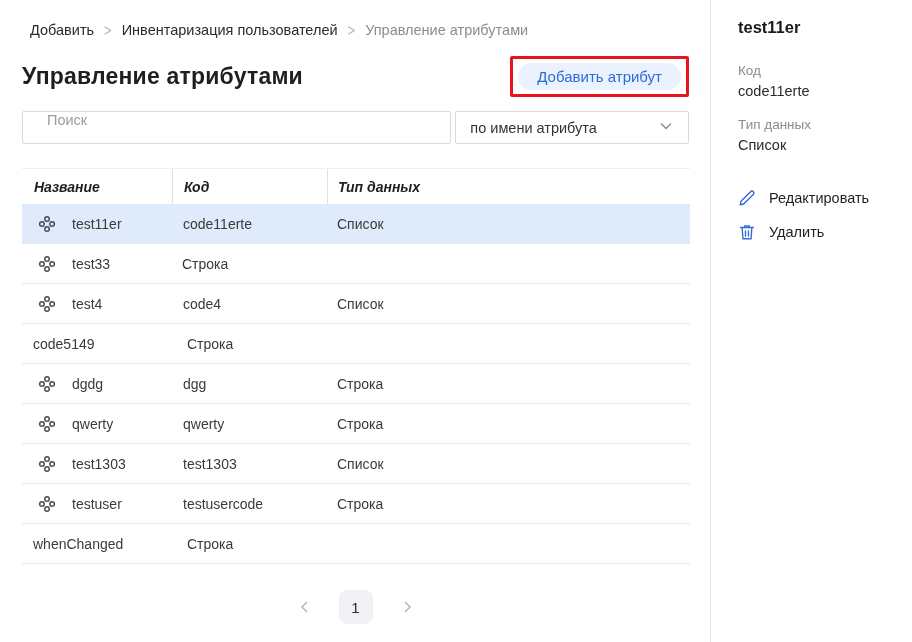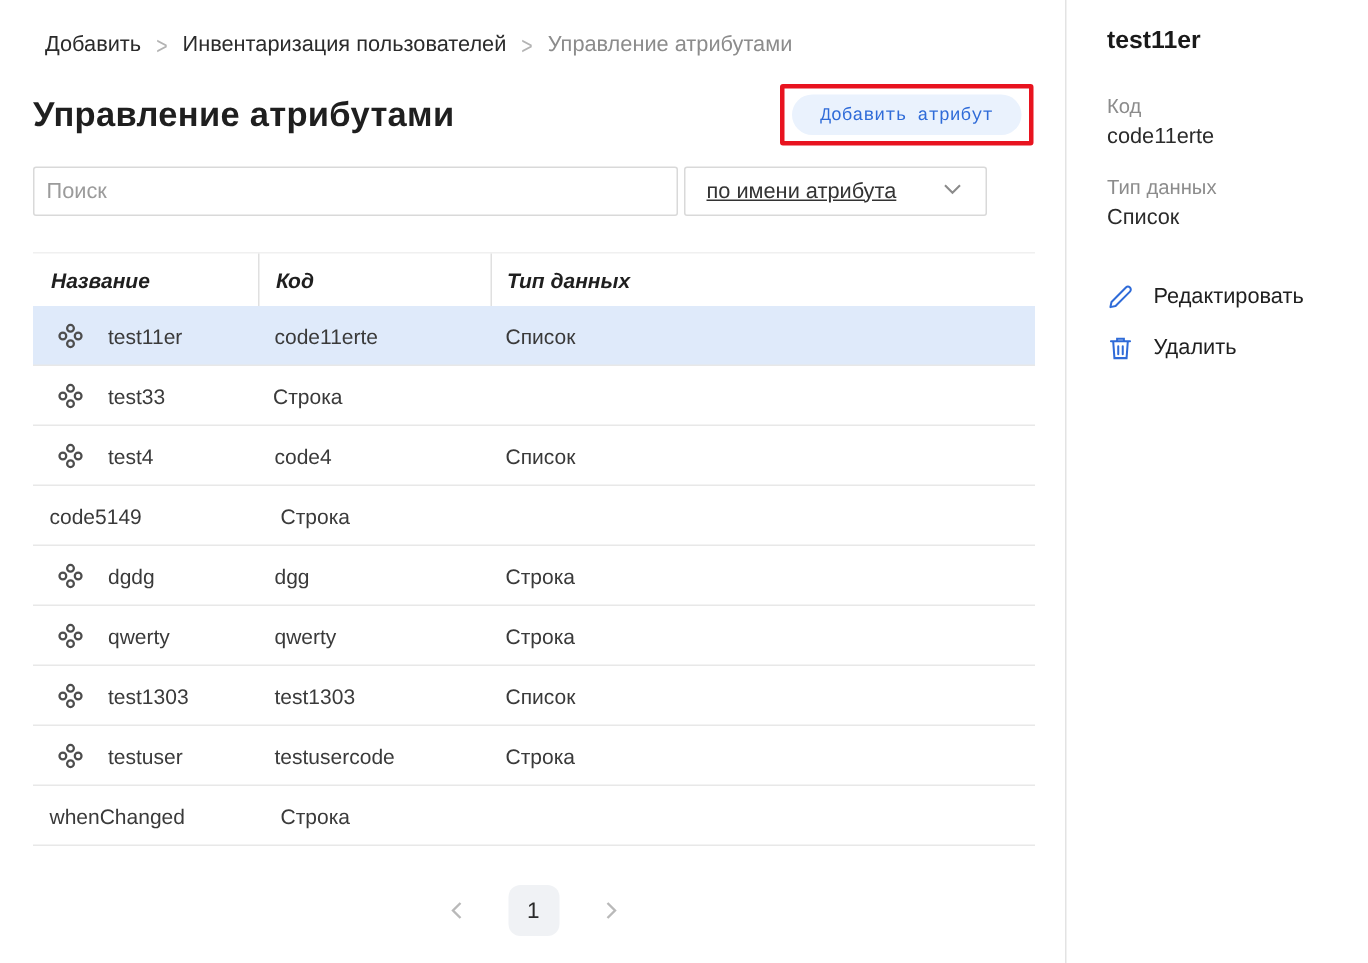--- a/index.html
+++ b/index.html
@@ -24,31 +24,31 @@
   .breadcrumb{display:flex;align-items:center;gap:10px;font-size:14.5px;margin:8px 0 18px 8px;}
   .crumb{color:#2b2b2b;cursor:pointer;}
   .crumb.current{color:var(--muted);cursor:default;}
   .crumb-sep{color:#b3b3b3;font-size:13px;transform:scaleY(1.25);display:inline-block;}
 
   
   .title-row{display:flex;justify-content:space-between;align-items:center;margin-bottom:14px;}
   .page-title{font-size:23px;font-weight:bold;letter-spacing:.2px;color:#1f1f1f;}
   .annotation-box{border:3px solid var(--annotation);padding:4px 5px;border-radius:2px;}
   .add-btn{background:var(--accent-bg);color:var(--accent);border:none;border-radius:16px;
-    height:27px;padding:0 19px;font-size:12px;font-family:Liberation Mono, monospace;cursor:pointer;}
+    height:27px;padding:0 19px;font-size:15px;font-family:Liberation Sans, sans-serif;cursor:pointer;}
 
   
   .filter-bar{display:flex;gap:4px;margin-bottom:24px;}
   .search-box{width:430px;height:33px;border:1px solid var(--border);border-radius:2px;
-    display:flex;align-items:center;padding:0 8px;}
+    display:flex;align-items:flex-start;padding:0 24px;}
   .search-box input{border:none;outline:none;width:100%;font-size:14.5px;font-family:inherit;color:#333;}
   .search-box input::placeholder{color:#9b9b9b;}
-  .filter-select{width:202px;height:33px;border:1px solid var(--border);border-radius:2px;
+  .filter-select{width:234px;height:33px;border:1px solid var(--border);border-radius:2px;
     display:flex;align-items:center;justify-content:space-between;padding:0 14px 0 14px;
-    font-size:14.5px;color:#333;cursor:pointer;text-decoration:underline;}
+    font-size:14.5px;color:#333;cursor:pointer;}
 
   
   .table{width:668px;}
   .thead{display:flex;height:36px;align-items:center;border-top:1px solid #f0f0f0;
     font-weight:bold;font-size:14px;color:#1f1f1f;}
   .th{display:flex;align-items:center;height:100%;font-style:italic;}
   .th.c-name{width:150px;padding-left:12px;}
   .th.c-code{width:155px;padding-left:11px;border-left:1px solid #e0e0e0;}
   .th.c-type{flex:1;padding-left:10px;border-left:1px solid #e0e0e0;}
   .trow{display:flex;height:40px;align-items:center;border-bottom:1px solid var(--row-line);

